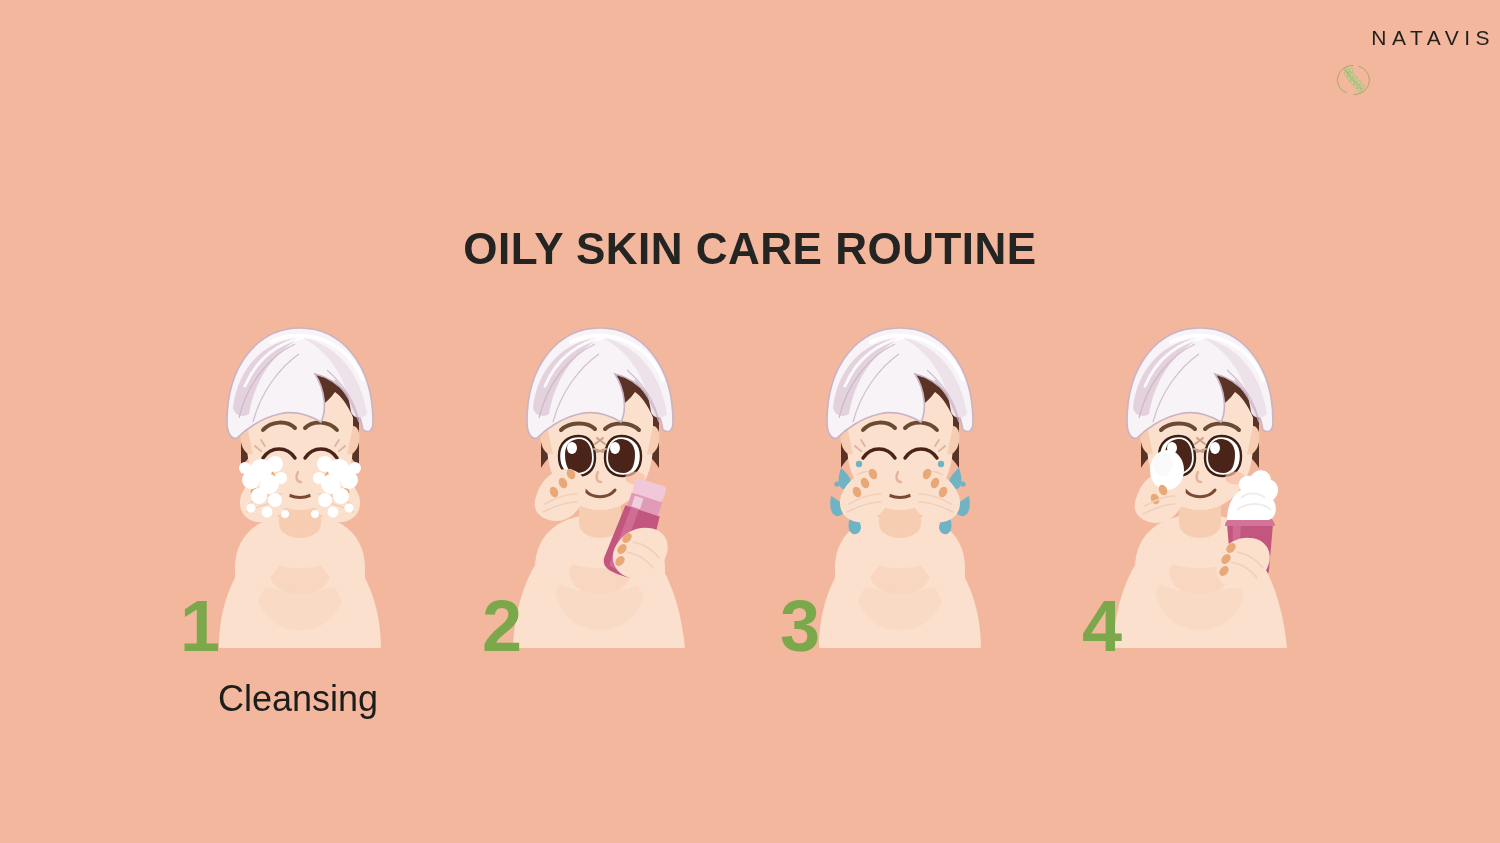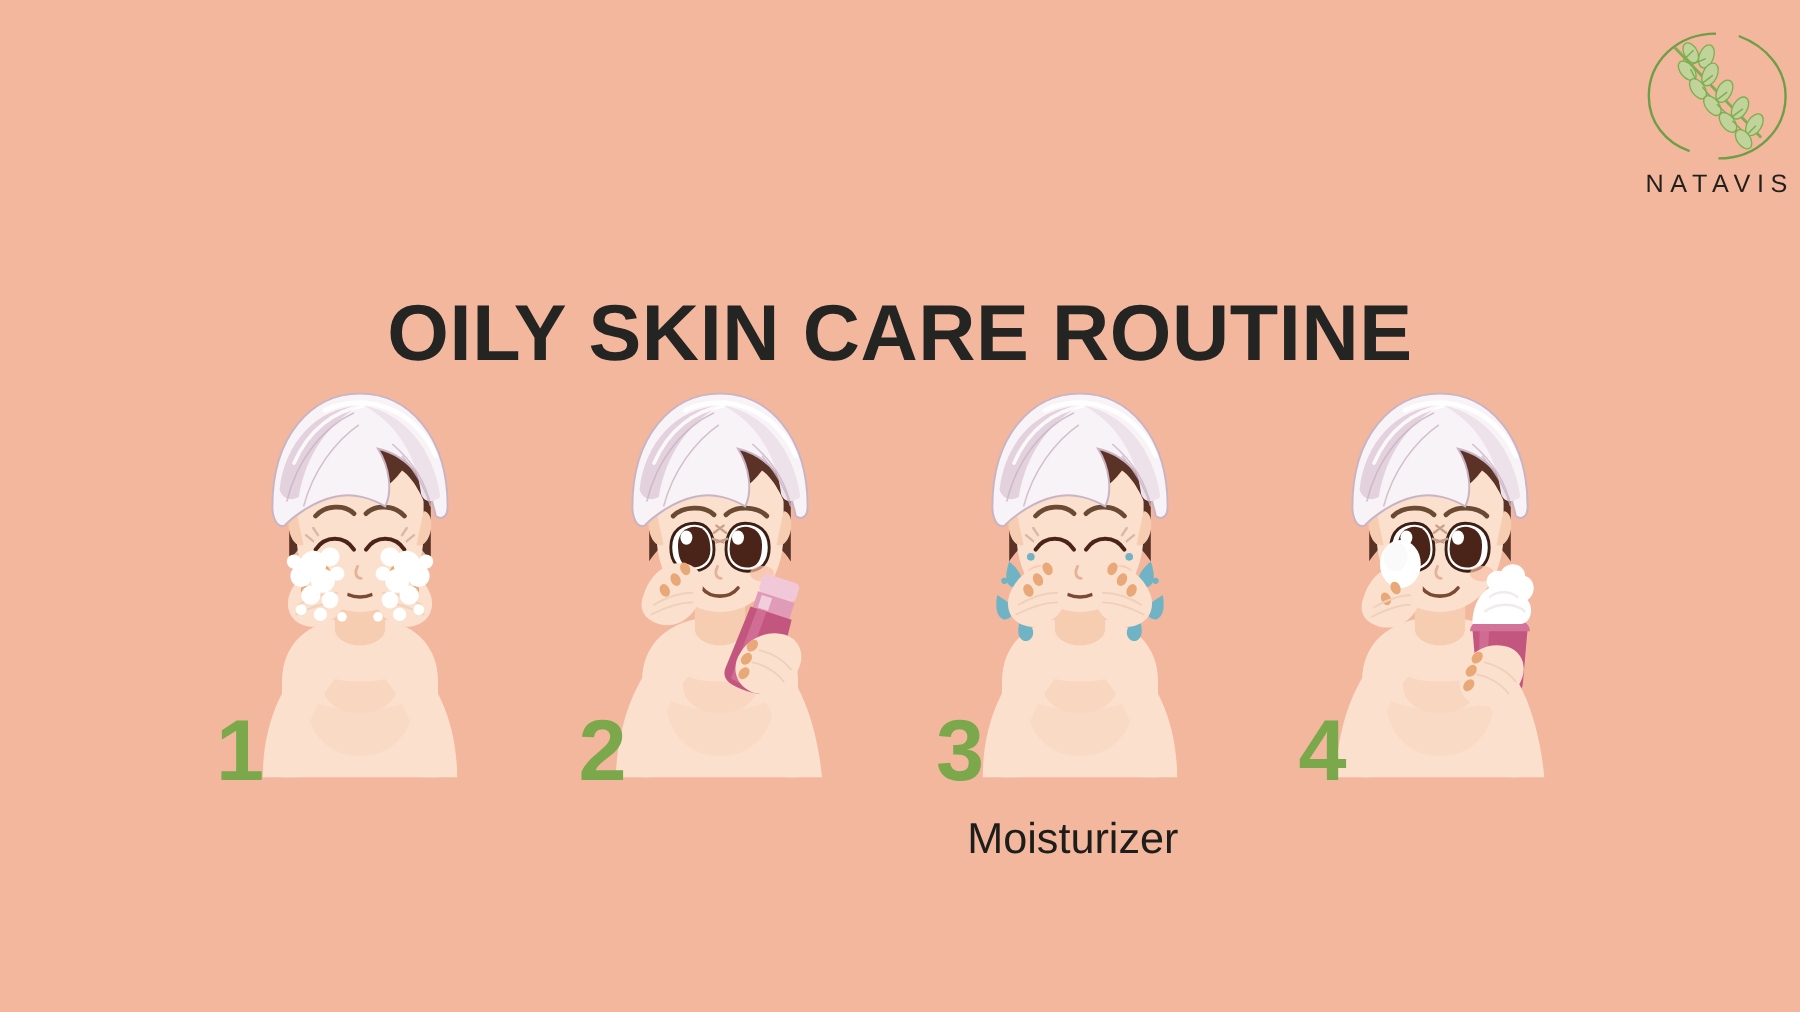--- a/index.html
+++ b/index.html
@@ -6,28 +6,28 @@
   body{
     width:1500px;height:843px;overflow:hidden;
     background:#F2B79D;
     font-family:"Liberation Sans","DejaVu Sans",sans-serif;
     position:relative;
   }
   .canvas{position:absolute;inset:0;width:1500px;height:843px;}
 
   
   .logo{position:absolute;left:1335px;top:22px;width:160px;height:170px;
-        display:flex;flex-direction:column;align-items:flex-end;}
+        display:flex;flex-direction:row;align-items:flex-start;}
   .logo-mark{width:130px;height:116px;}
   .logo-text{margin-top:4px;font-size:21px;letter-spacing:5.5px;
              color:#231f1c;font-weight:300;font-family:"Liberation Sans",sans-serif;}
 
   
   .title{position:absolute;left:0;right:0;top:195px;text-align:center;
-         font-size:66px;font-weight:bold;letter-spacing:0.5px;
+         font-size:44px;font-weight:bold;letter-spacing:0.5px;
          color:#242423;font-family:"Liberation Sans","DejaVu Sans",sans-serif;}
 
   
   .steps{position:absolute;left:150px;top:318px;width:1200px;height:420px;
          display:flex;}
   .step{position:relative;width:300px;height:420px;}
   .figure{position:absolute;left:50%;top:0;transform:translateX(-50%);
           width:250px;height:330px;}
   .step-num{position:absolute;left:32px;top:272px;font-size:72px;
             font-weight:bold;color:#7BA84A;line-height:1;z-index:5;
@@ -181,20 +181,21 @@
             <circle cx="180" cy="150" r="6"></circle>
               <circle cx="144" cy="160" r="6"></circle>
             <circle cx="158" cy="194" r="5.5"></circle>
               <circle cx="174" cy="190" r="4.5"></circle>
             <circle cx="110" cy="196" r="4"></circle>
               <circle cx="140" cy="196" r="4"></circle>
           </g>
         </g>
       </svg>
       <div class="step-num">1</div>
+      <div class="step-label">Cleansing</div>
     </div>
 
     <div class="step">
       <svg class="figure" viewBox="0 0 250 330">
         <defs>
             <clipPath id="c2">
               <rect x="0" y="0" width="250" height="330"></rect>
             </clipPath>
           </defs>
         <g clip-path="url(#c2)">
@@ -350,21 +351,20 @@
           </g>
           <g stroke="#EFD0BA" stroke-width="1.6" fill="none" stroke-linecap="round">
             <path d="M74 186 C84 180 96 176 106 176"></path>
               <path d="M72 194 C84 188 96 184 106 184"></path>
             <path d="M176 186 C166 180 154 176 144 176"></path>
               <path d="M178 194 C166 188 154 184 144 184"></path>
           </g>
         </g>
       </svg>
       <div class="step-num">3</div>
-      <div class="step-label">Moisturizer</div>
     </div>
 
     <div class="step">
       <svg class="figure" viewBox="0 0 250 330">
         <defs>
             <clipPath id="c4">
               <rect x="0" y="0" width="250" height="330"></rect>
             </clipPath>
           </defs>
         <g clip-path="url(#c4)">

